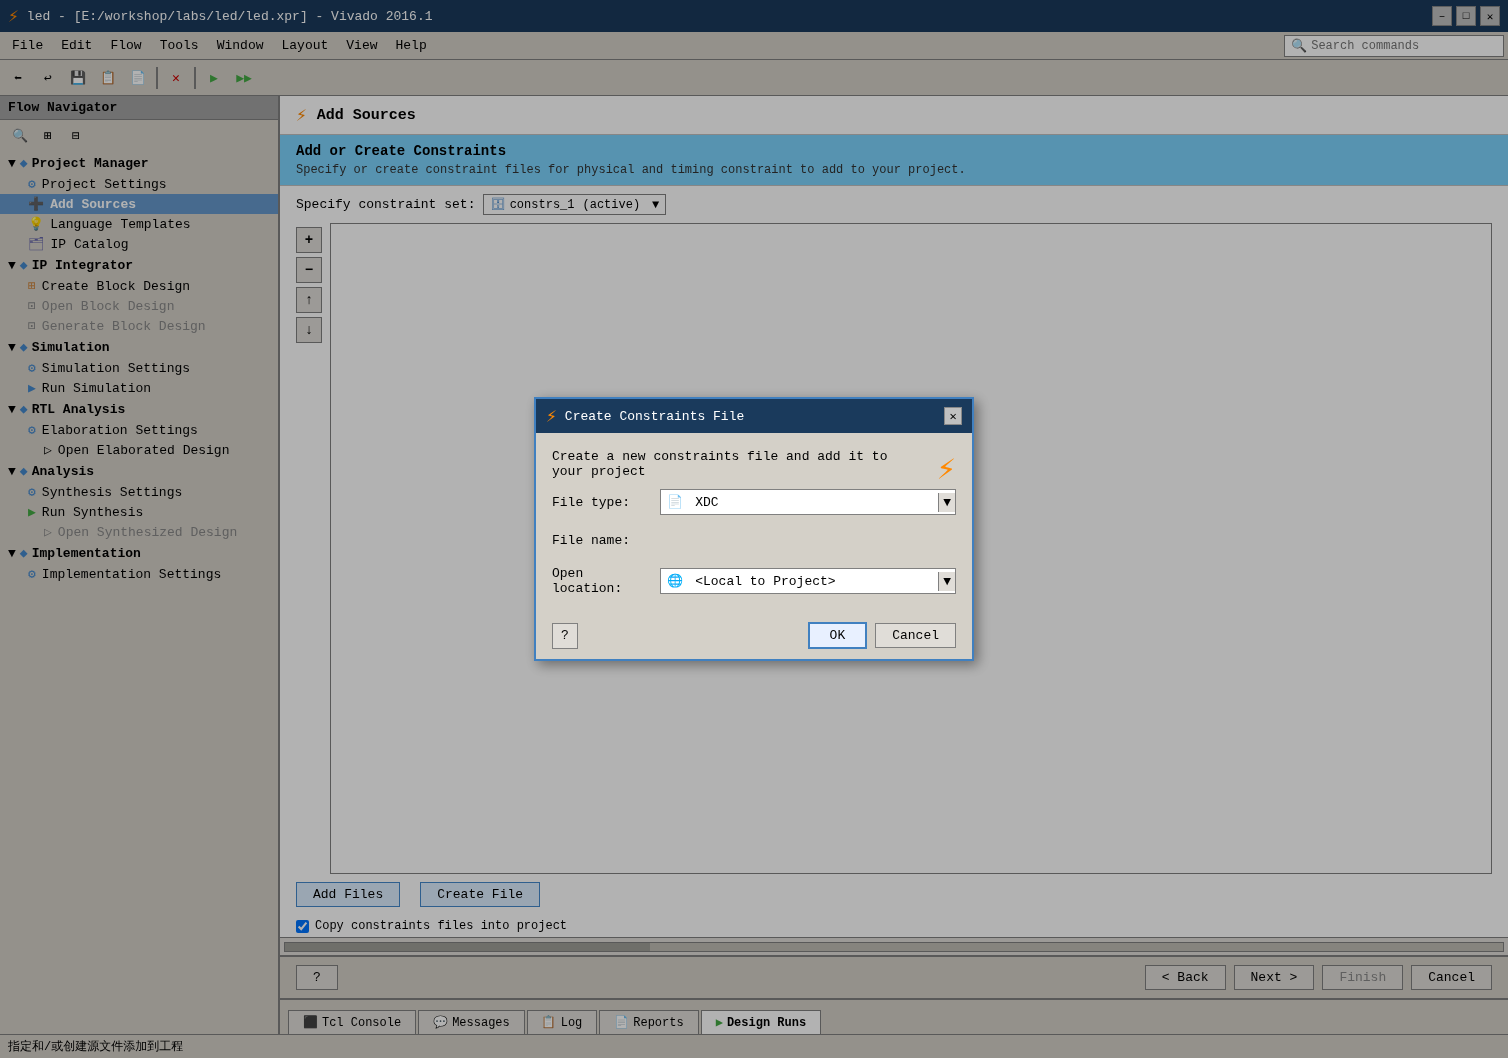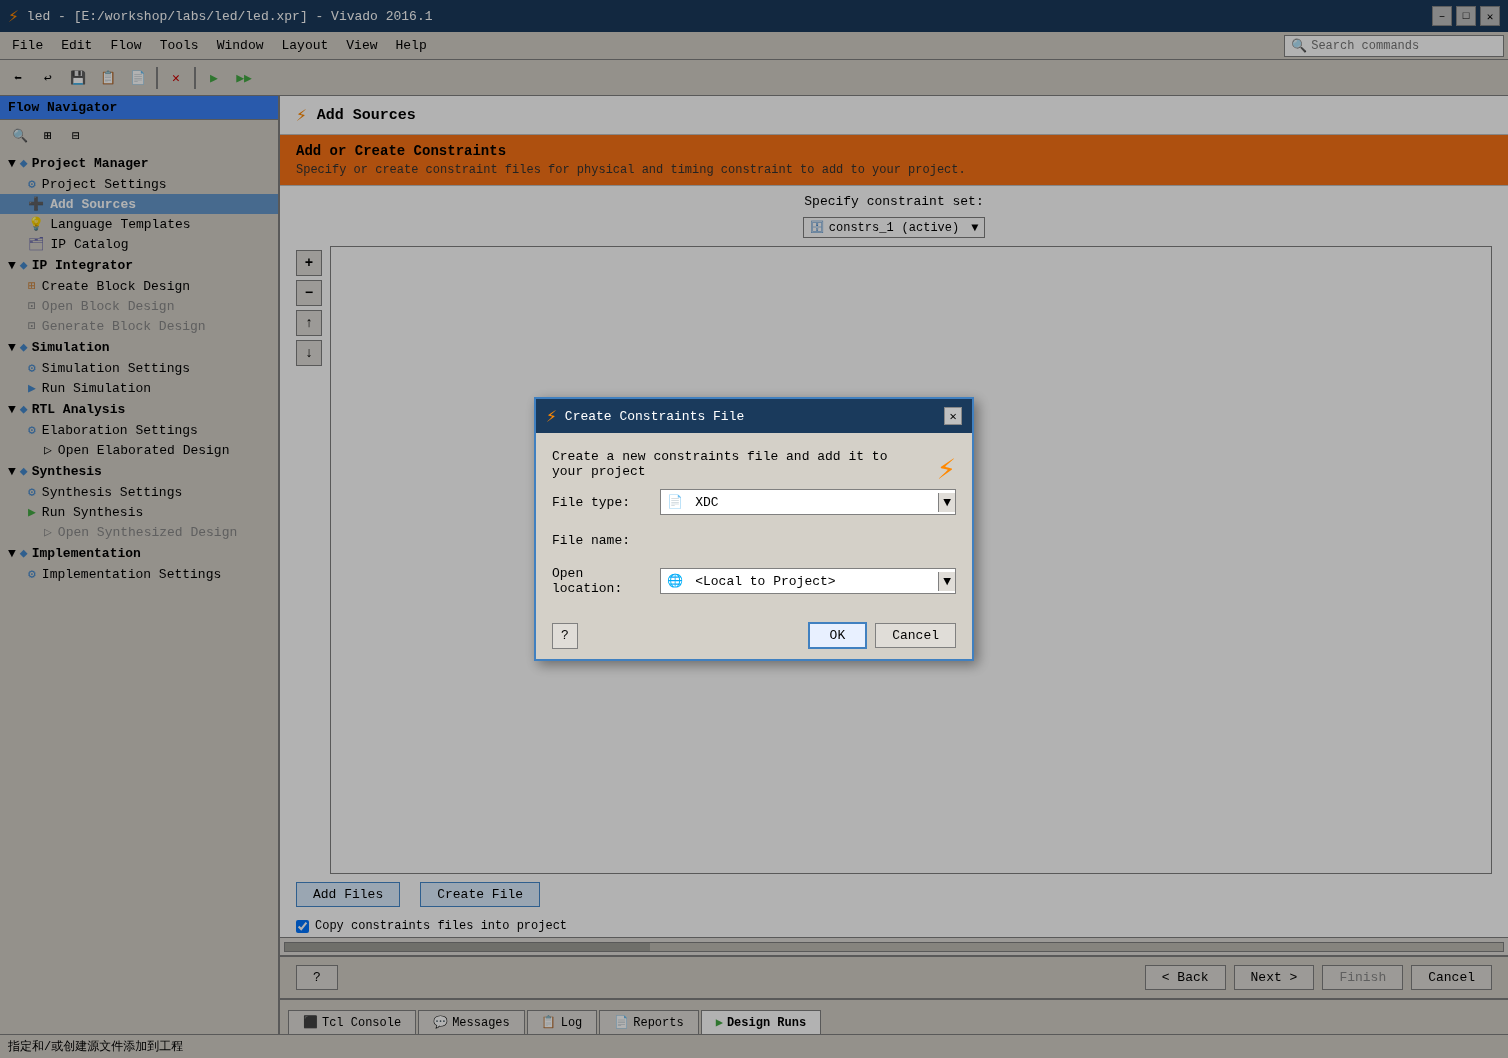--- a/index.html
+++ b/index.html
@@ -52,21 +52,21 @@
 
     
     .flow-navigator {
       width: 280px;
       background: #d4d0c8;
       border-right: 2px solid #808080;
       overflow-y: auto;
       flex-shrink: 0;
     }
     .flow-nav-header {
-      background: #3b82f6;
+      background: #a3a3a3;
       padding: 4px 8px;
       font-weight: bold;
       font-size: 13px;
       border-bottom: 1px solid #808080;
       display: flex;
       align-items: center;
       gap: 4px;
     }
     .flow-nav-tools { display: flex; gap: 4px; padding: 4px 8px; }
     .flow-nav-tool-btn { width: 24px; height: 24px; display: flex; align-items: center; justify-content: center; cursor: pointer; }
@@ -115,36 +115,35 @@
       background: #ffffff;
       padding: 8px 16px;
       border-bottom: 1px solid #c0c0c0;
       display: flex;
       align-items: center;
       gap: 10px;
     }
     .wizard-title { font-weight: bold; font-size: 15px; font-family: 'Courier New', monospace; }
 
     .wizard-subtitle {
-      background: #f97316;
+      background: #7dd3fc;
       padding: 8px 16px;
       border-bottom: 1px solid #c0c0c0;
     }
     .wizard-subtitle h2 { font-size: 14px; font-weight: bold; font-family: 'Courier New', monospace; }
     .wizard-subtitle p { font-size: 12px; color: #333; font-family: 'Courier New', monospace; margin-top: 4px; }
 
     
     .constraint-set-bar {
       padding: 8px 16px;
       display: flex;
       align-items: center;
       gap: 8px;
       font-family: 'Courier New', monospace;
       font-size: 13px;
-      flex-direction: column;
     }
     .constraint-select {
       border: 1px solid #808080;
       background: #fff;
       padding: 2px 6px;
       font-family: 'Courier New', monospace;
       font-size: 12px;
       display: flex;
       align-items: center;
       gap: 4px;
@@ -518,21 +517,21 @@
       <div class="nav-sub-item">
         <span>▷</span>
         <span>Open Elaborated Design</span>
       </div>
     </div>
 
     <div class="nav-section">
       <div class="nav-section-header">
         <span>▼</span>
         <span style="color:#4488cc;">◆</span>
-        <span style="font-weight:bold;">Synthesis</span>
+        <span style="font-weight:bold;">Analysis</span>
       </div>
       <div class="nav-item">
         <span style="color:#4488cc;">⚙</span>
         <span>Synthesis Settings</span>
       </div>
       <div class="nav-item">
         <span style="color:#44aa44;">▶</span>
         <span>Run Synthesis</span>
       </div>
       <div class="nav-sub-item disabled">

